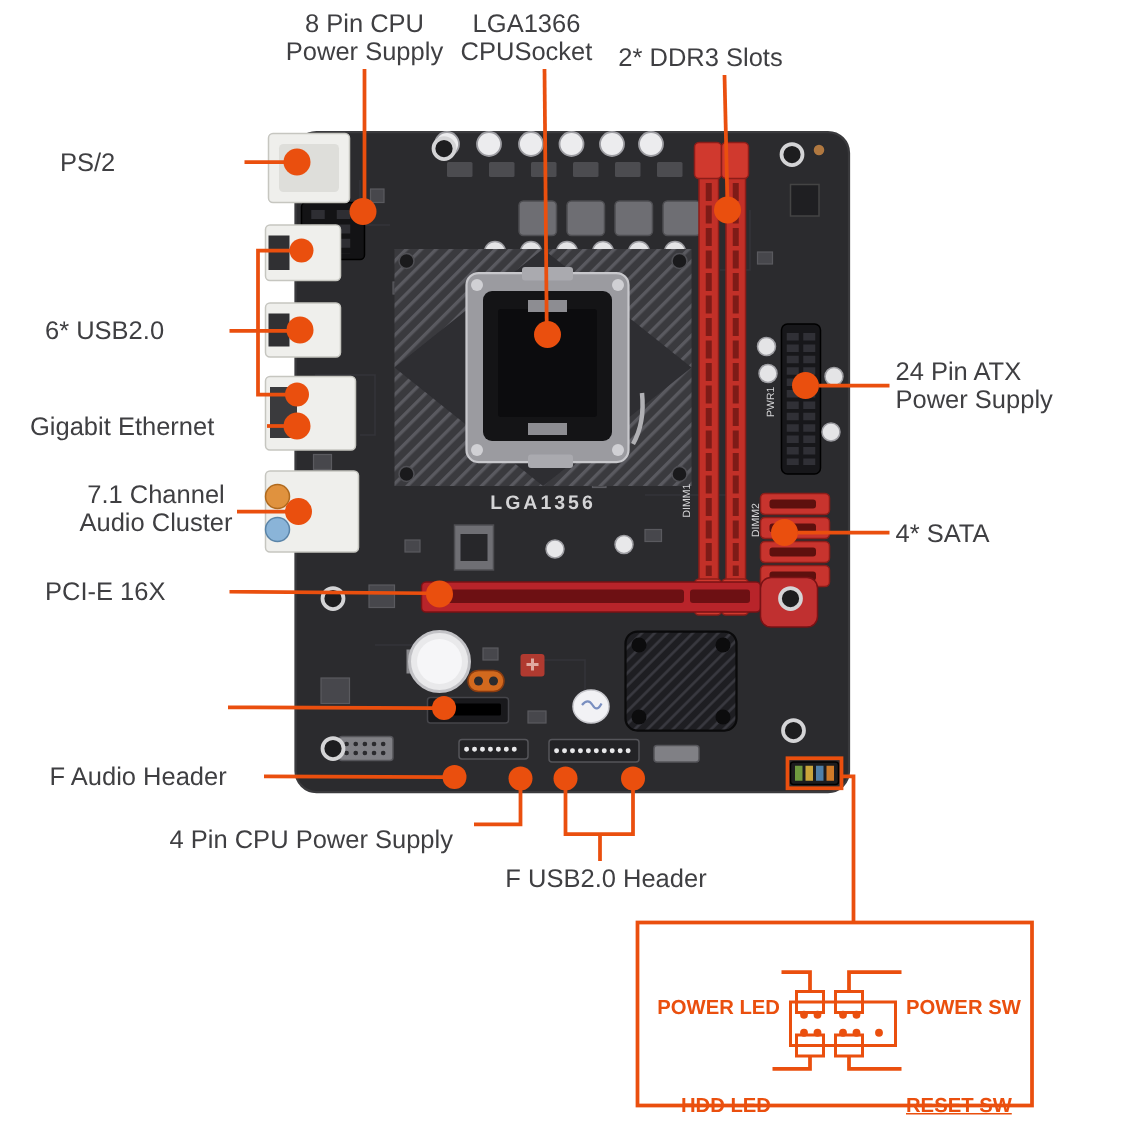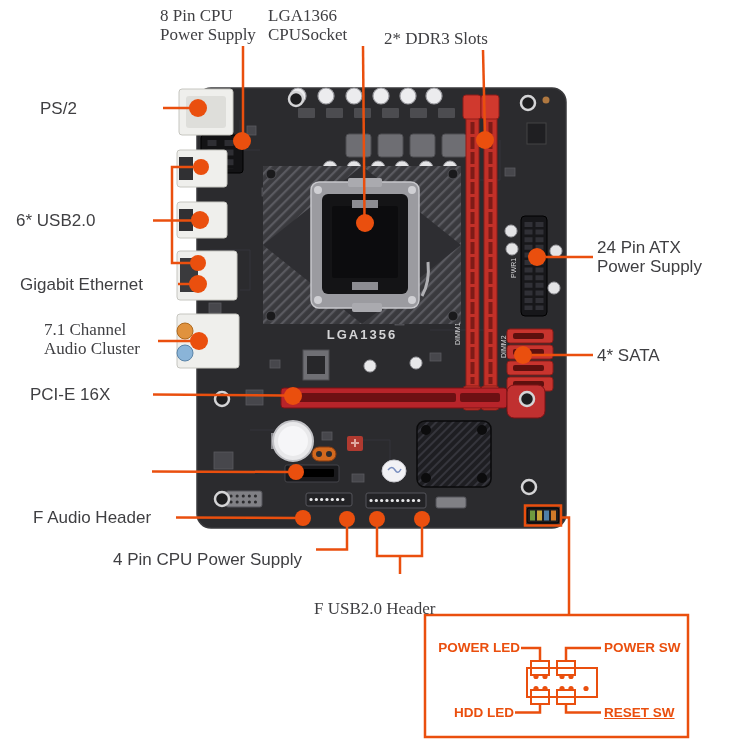--- a/index.html
+++ b/index.html
@@ -2,23 +2,23 @@
 <html style="--accent: #ea4f0e; --board: #2b2b2e; --slot_red: #c23028; --label: #3f3f42;"><head>
 <meta charset="utf-8">
 <style>
   html,body{margin:0;padding:0;background:#ffffff;}
   .stage{position:relative;width:750px;height:750px;background:#fff;overflow:hidden;
          font-family:"Liberation Sans",sans-serif;}
   .stage svg{position:absolute;left:0;top:0;}
   .lbl{position:absolute;color:var(--label,#3f3f42);font-size:17px;line-height:19px;
        white-space:nowrap;}
   .lbl.r{text-align:left;}
-  .lbl.c{font-family:Liberation Serif, serif;}
+  .lbl.c{text-align:center;}
   .boxlbl{position:absolute;color:var(--accent,#ea4f0e);font-weight:bold;font-size:13.5px;
-          line-height:15px;white-space:nowrap;}
+          line-height:15px;white-space:nowrap;margin-top:24px;}
   .boxlbl.r{text-align:right;}
   svg .co{stroke:var(--accent,#ea4f0e);stroke-width:2.5;fill:none;}
   svg .dot{fill:var(--accent,#ea4f0e);stroke:none;}
   svg .silk{fill:#d4d4d6;font-family:"Liberation Sans",sans-serif;}
 </style>
 </head>
 <body>
 
 <div class="stage">
 
@@ -331,30 +331,30 @@
   <span>8 Pin CPU</span><br>
   <span>Power Supply</span>
 </div>
 <div class="lbl c" style="left:268px;top:6px;width:166px;">
   <span>LGA1366</span><br>
   <span>CPUSocket</span>
 </div>
 <div class="lbl c" style="left:384px;top:29px;width:166px;">2* DDR3 Slots</div>
 
 <div class="lbl r" style="left:40px;top:99px;width:120px;">PS/2</div>
-<div class="lbl r" style="left:16px;top:211px;width:120px;">6* USB2.0</div>
+<div class="lbl r" style="left:30px;top:211px;width:120px;">6* USB2.0</div>
 <div class="lbl r" style="left:20px;top:275px;width:155px;">Gigabit Ethernet</div>
 <div class="lbl c" style="left:44px;top:320px;width:120px;">
   <span>7.1 Channel</span><br>
   <span>Audio Cluster</span>
 </div>
 <div class="lbl r" style="left:30px;top:385px;width:120px;">PCI-E 16X</div>
 <div class="lbl r" style="left:33px;top:508px;width:140px;">F Audio Header</div>
 <div class="lbl r" style="left:113px;top:540px;width:200px;margin-top:10px;">4 Pin CPU Power Supply</div>
-<div class="lbl c" style="left:314px;top:576px;width:180px;margin-top:23px;">F USB2.0 Header</div>
+<div class="lbl c" style="left:314px;top:576px;width:180px;">F USB2.0 Header</div>
 
 <div class="lbl" style="left:597px;top:238px;">
   <span>24 Pin ATX</span><br>
   <span>Power Supply</span>
 </div>
 <div class="lbl" style="left:597px;top:346px;">4* SATA</div>
 
 <div class="boxlbl r" style="left:430px;top:640px;width:90px;">POWER LED</div>
 <div class="boxlbl" style="left:604px;top:640px;">POWER SW</div>
 <div class="boxlbl r" style="left:434px;top:705px;width:80px;">HDD LED</div>

